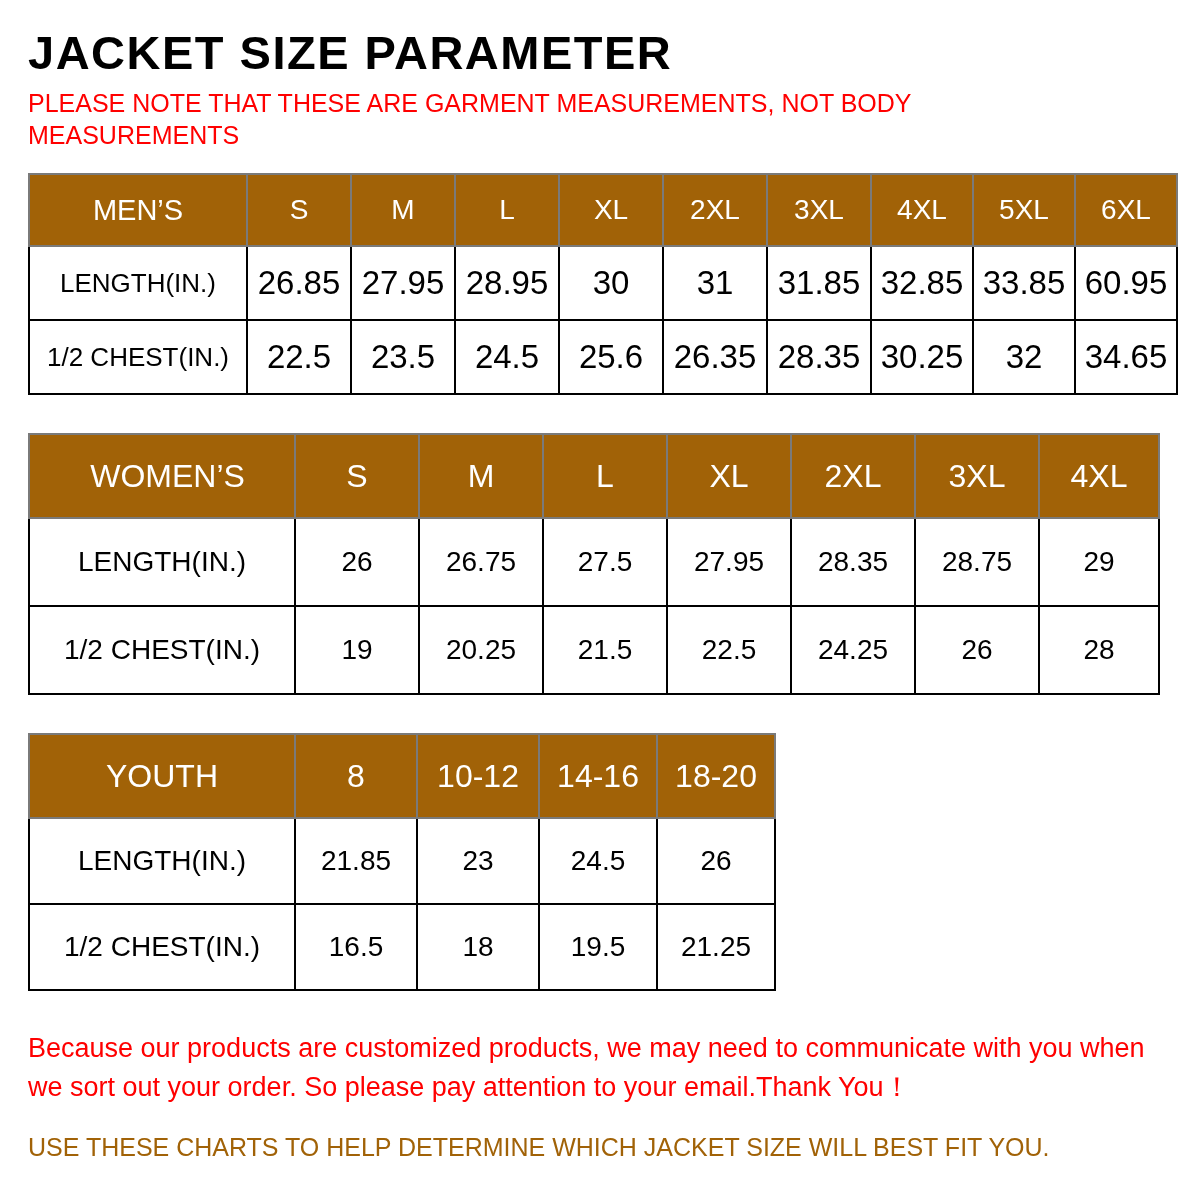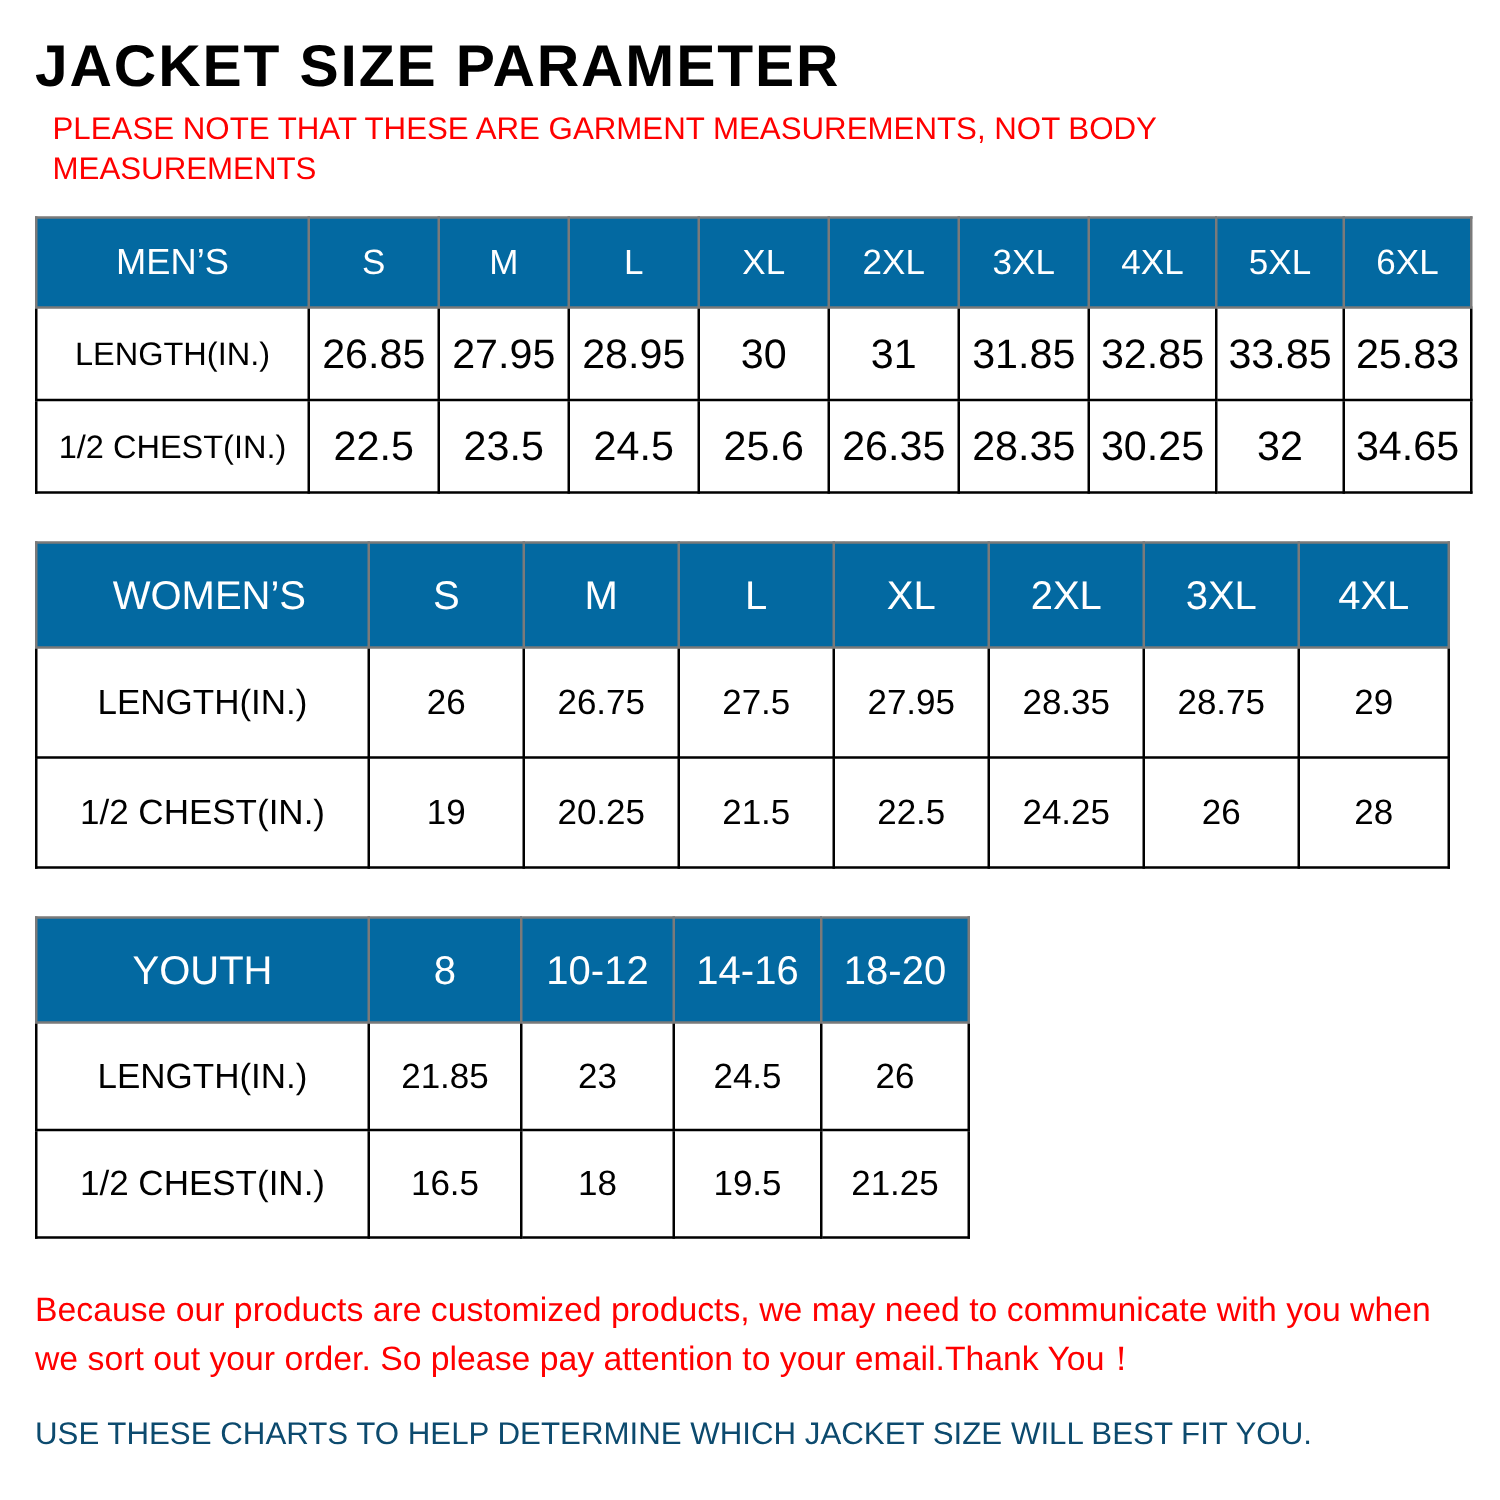--- a/index.html
+++ b/index.html
@@ -25,40 +25,40 @@
     font-size: 47px;
     font-weight: bold;
     letter-spacing: 1.5px;
     margin: 4px 0 10px 0;
     line-height: 1.05;
   }
   .note {
     color: #ff0000;
     font-size: 25px;
     line-height: 1.28;
-    margin: 0 0 22px 14px;
+    margin: 0 0 22px 0;
     max-width: 930px;
   }
   table {
     border-collapse: collapse;
     table-layout: fixed;
   }
   .size-table {
     margin-bottom: 38px;
   }
   .size-table td, .size-table th {
     border: 2px solid #000000;
     text-align: center;
     vertical-align: middle;
     font-weight: normal;
     background: #ffffff;
     padding: 0;
   }
   .size-table thead td {
-    background: #0369a1;
+    background: #a16207;
     color: #ffffff;
     border-color: #7a7a7a;
   }
   
   #mens-table { width: 1148px; }
   #mens-table thead td { height: 70px; font-size: 28px; }
   #mens-table tbody td { height: 72px; font-size: 33px; }
   #mens-table .row-label { font-size: 26px; }
   #mens-table thead td.hdr-label { font-size: 29px; }
 
@@ -75,21 +75,21 @@
   #youth-table thead td.hdr-label { font-size: 32px; }
 
   .footer-note {
     color: #ff0000;
     font-size: 27px;
     line-height: 1.45;
     margin: 10px 0 0 0;
     max-width: 1140px;
   }
   .footer-note2 {
-    color: #0c4a6e;
+    color: #a16207;
     font-size: 25px;
     line-height: 1.4;
     margin: 22px 0 0 0;
     max-width: 1140px;
   }
 </style>
 </head>
 <body>
 
 <div class="page">
@@ -129,21 +129,21 @@
       <tr>
         <td class="row-label">LENGTH(IN.)</td>
         <td>26.85</td>
         <td>27.95</td>
         <td>28.95</td>
         <td>30</td>
         <td>31</td>
         <td>31.85</td>
         <td>32.85</td>
         <td>33.85</td>
-        <td>25.83</td>
+        <td>60.95</td>
       </tr>
       <tr>
         <td class="row-label">1/2 CHEST(IN.)</td>
         <td>22.5</td>
         <td>23.5</td>
         <td>24.5</td>
         <td>25.6</td>
         <td>26.35</td>
         <td>28.35</td>
         <td>30.25</td>

